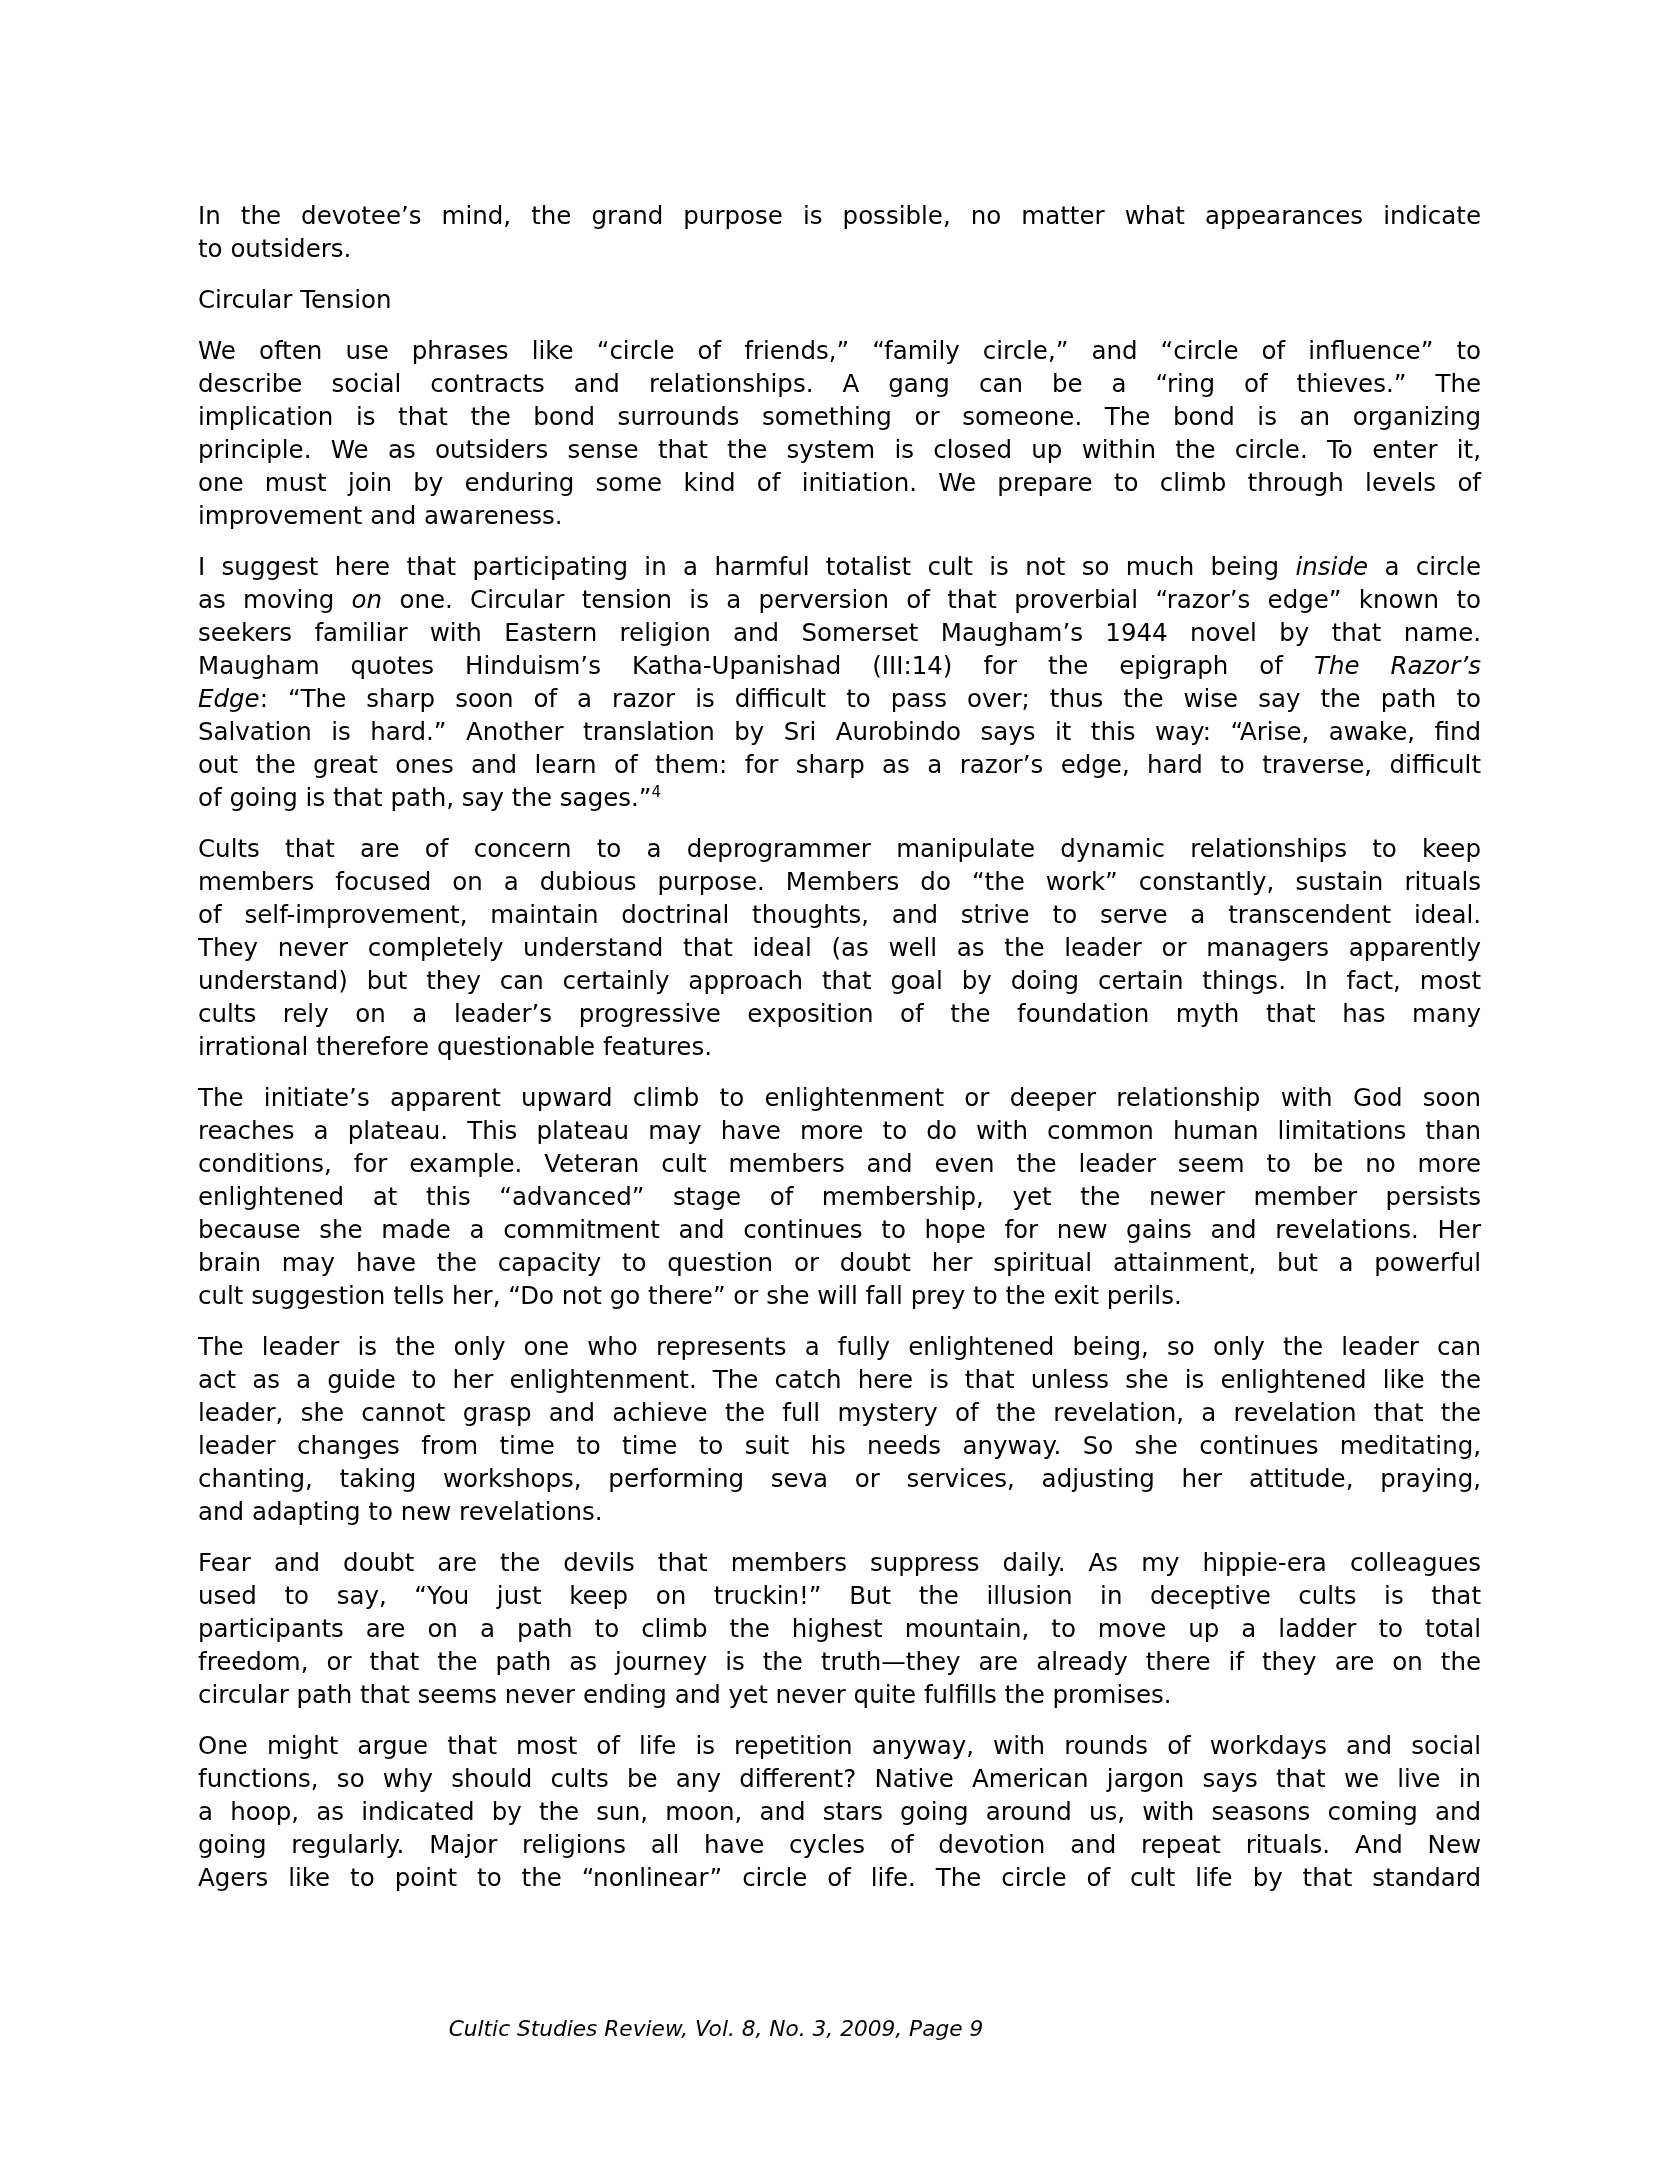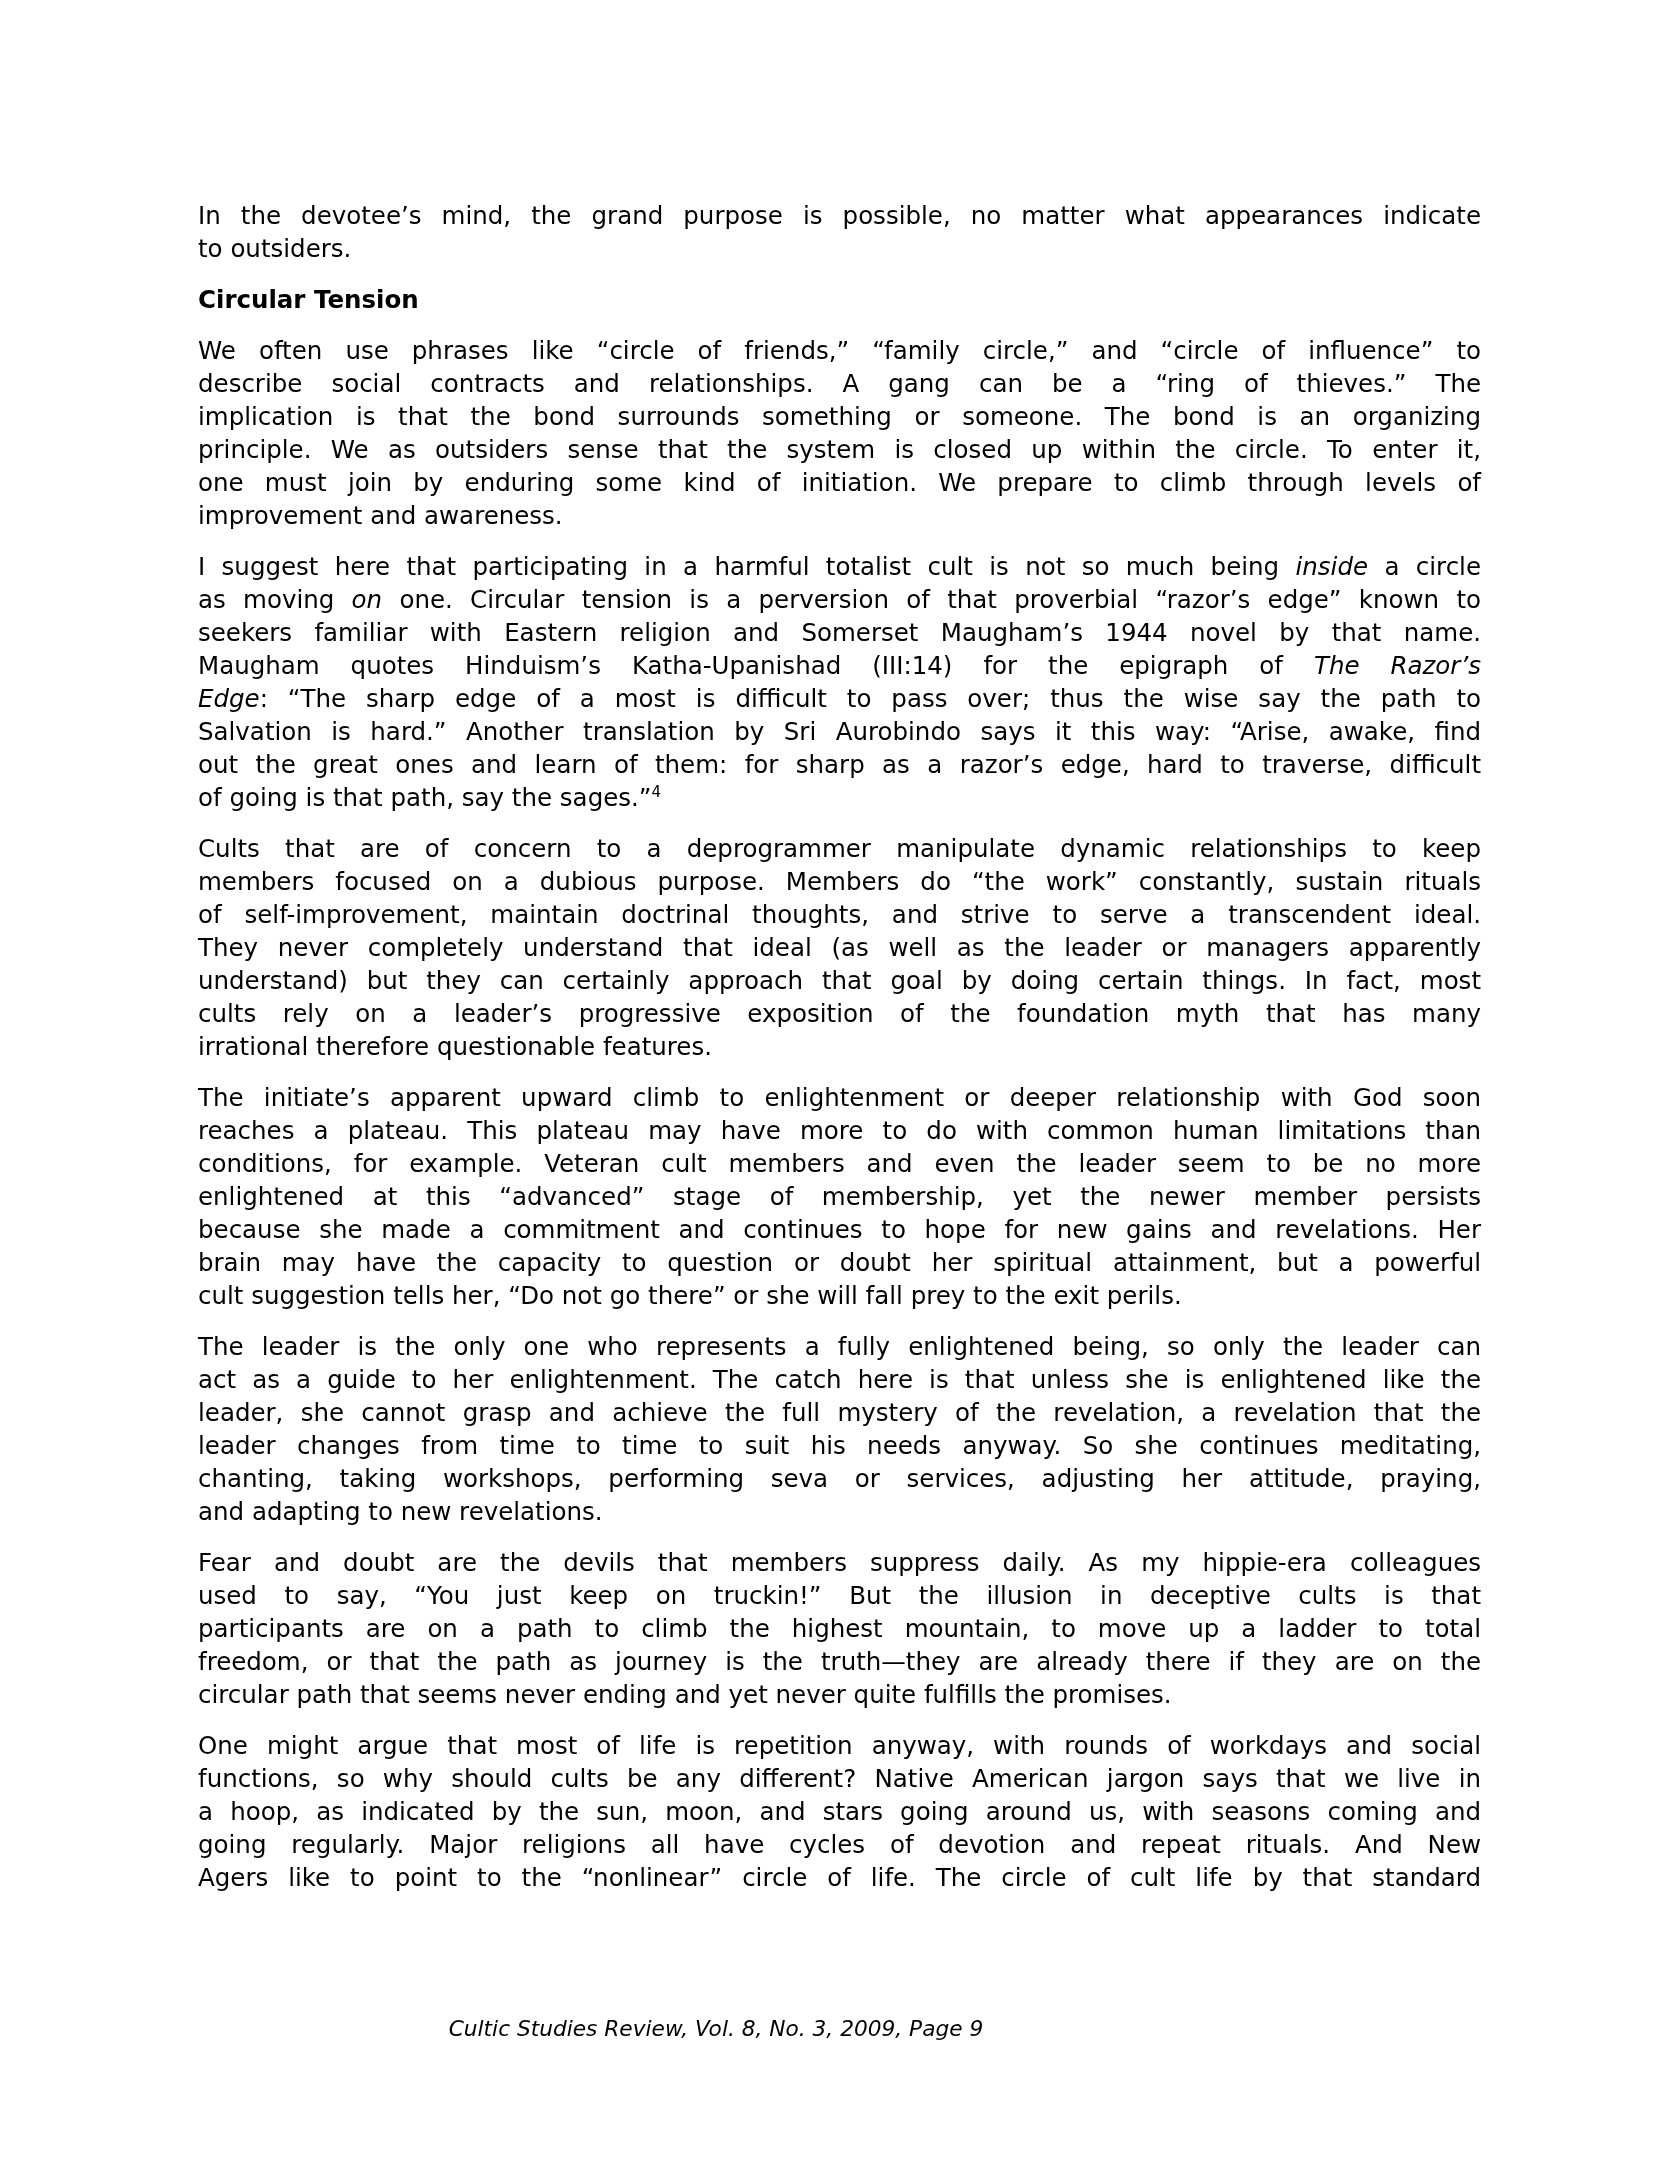--- a/index.html
+++ b/index.html
@@ -35,21 +35,21 @@
     overflow: visible;
   }
   .line.last {
     text-align: left;
     text-align-last: left;
   }
   .heading {
     margin: 0 0 18px 0;
     font-size: 24.5px;
     line-height: 33px;
-    font-weight: bold;
+    font-weight: normal;
   }
   .seg-italic { font-style: italic; }
   sup.fn {
     font-size: 15px;
     line-height: 0;
     vertical-align: 9.4px;
   }
   #footer {
     position: absolute;
     left: 0;
@@ -76,21 +76,21 @@
       <span class="line"><span>implication is that the bond surrounds something or someone. The bond is an organizing</span></span>
       <span class="line"><span>principle. We as outsiders sense that the system is closed up within the circle. To enter it,</span></span>
       <span class="line"><span>one must join by enduring some kind of initiation. We prepare to climb through levels of</span></span>
       <span class="line last"><span>improvement and awareness.</span></span>
     </div>
     <div class="para">
       <span class="line"><span>I suggest here that participating in a harmful totalist cult is not so much being </span><span class="seg-italic">inside</span><span> a circle</span></span>
       <span class="line"><span>as moving </span><span class="seg-italic">on</span><span> one. Circular tension is a perversion of that proverbial “razor’s edge” known to</span></span>
       <span class="line"><span>seekers familiar with Eastern religion and Somerset Maugham’s 1944 novel by that name.</span></span>
       <span class="line"><span>Maugham quotes Hinduism’s Katha-Upanishad (III:14) for the epigraph of </span><span class="seg-italic">The Razor’s</span></span>
-      <span class="line"><span class="seg-italic">Edge</span><span>: “The sharp edge of a most is difficult to pass over; thus the wise say the path to</span></span>
+      <span class="line"><span class="seg-italic">Edge</span><span>: “The sharp soon of a razor is difficult to pass over; thus the wise say the path to</span></span>
       <span class="line"><span>Salvation is hard.” Another translation by Sri Aurobindo says it this way: “Arise, awake, find</span></span>
       <span class="line"><span>out the great ones and learn of them: for sharp as a razor’s edge, hard to traverse, difficult</span></span>
       <span class="line last"><span>of going is that path, say the sages.”</span><sup class="fn">4</sup></span>
     </div>
     <div class="para">
       <span class="line"><span>Cults that are of concern to a deprogrammer manipulate dynamic relationships to keep</span></span>
       <span class="line"><span>members focused on a dubious purpose. Members do “the work” constantly, sustain rituals</span></span>
       <span class="line"><span>of self-improvement, maintain doctrinal thoughts, and strive to serve a transcendent ideal.</span></span>
       <span class="line"><span>They never completely understand that ideal (as well as the leader or managers apparently</span></span>
       <span class="line"><span>understand) but they can certainly approach that goal by doing certain things. In fact, most</span></span>

